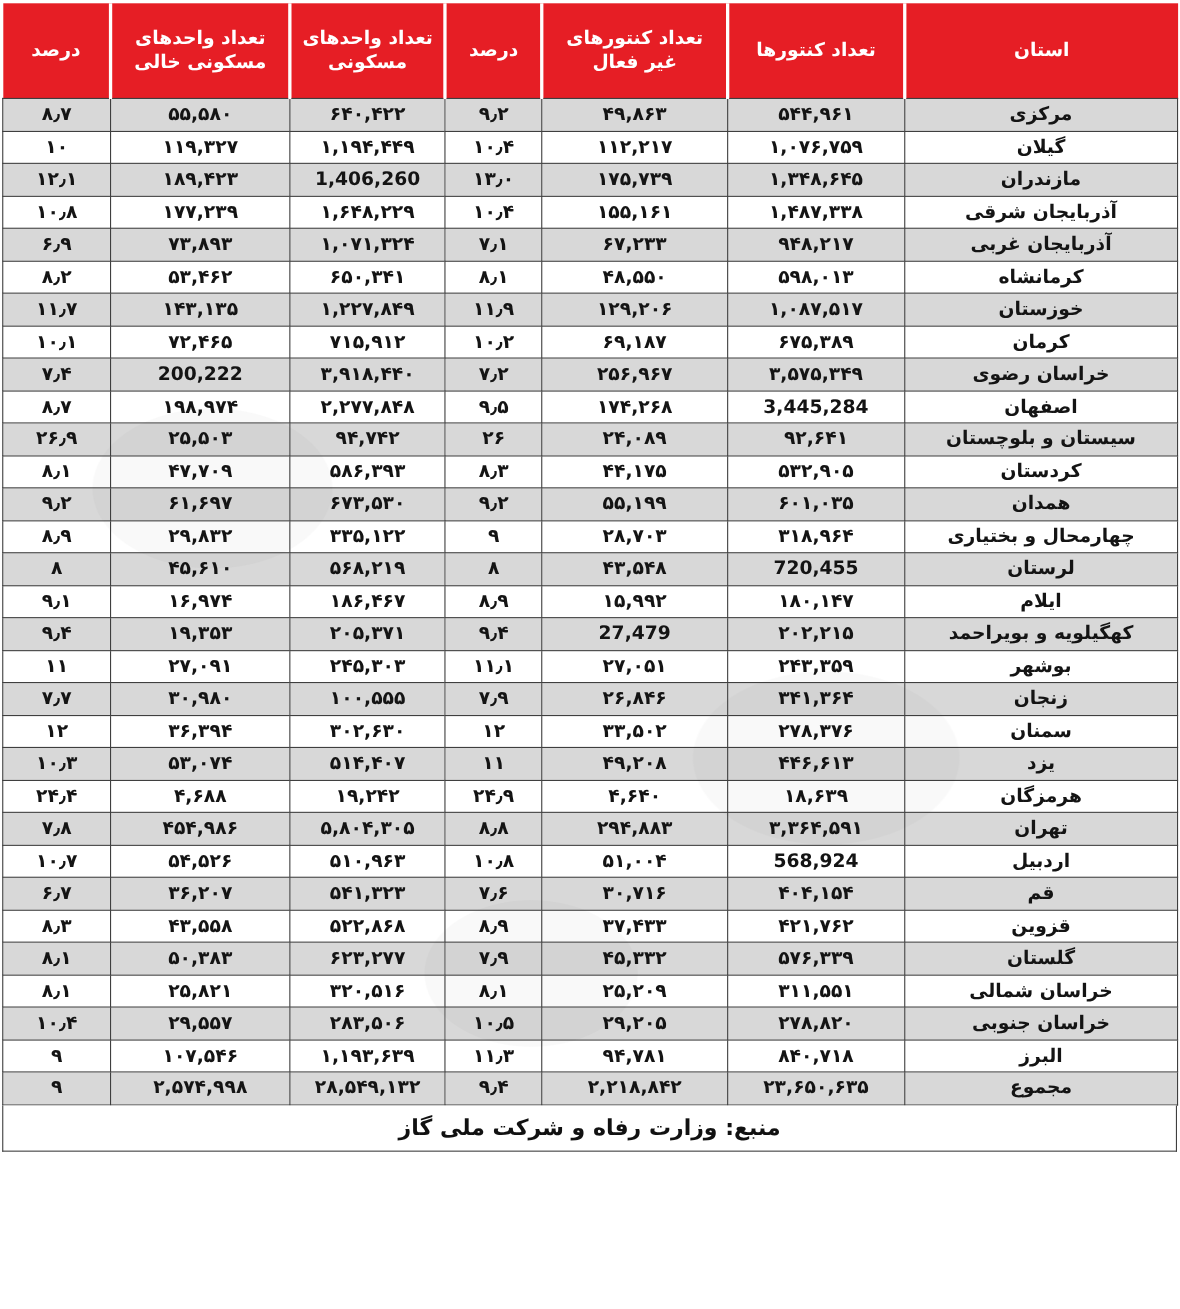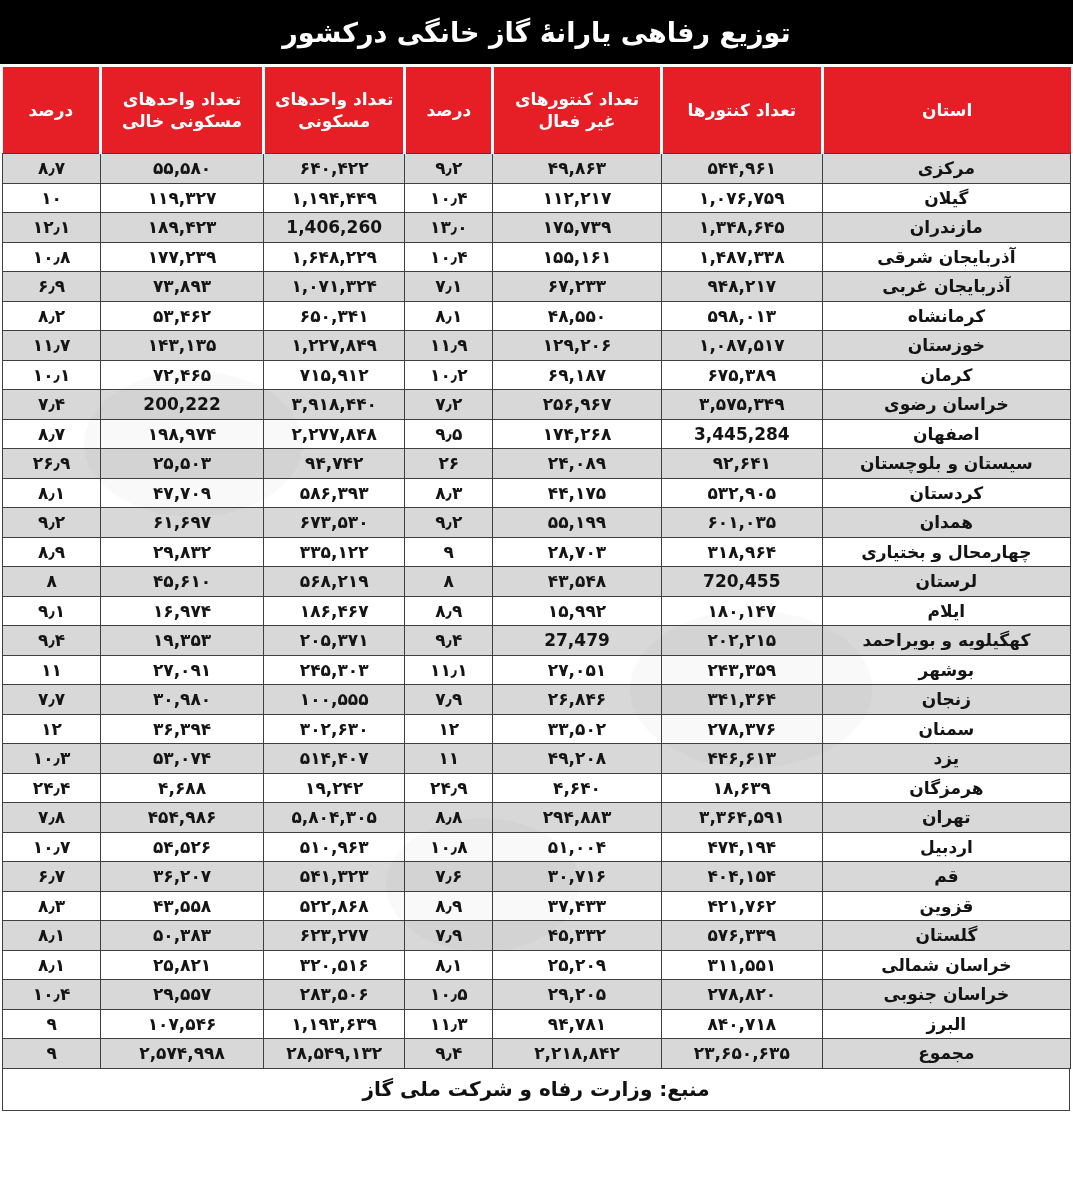--- a/index.html
+++ b/index.html
@@ -52,21 +52,20 @@
       radial-gradient(ellipse 180px 120px at 18% 30%, #bdbdbd 0 60%, transparent 61%),
       radial-gradient(ellipse 200px 130px at 70% 55%, #c4c4c4 0 60%, transparent 61%),
       radial-gradient(ellipse 160px 110px at 45% 75%, #c0c0c0 0 60%, transparent 61%);
     mix-blend-mode:multiply;
   }
 </style>
 </head>
 <body>
 
 <div class="page">
-  <div class="title-bar">توزیع رفاهی یارانهٔ گاز خانگی درکشور</div>
   <div class="gap"></div>
 
   <table class="data">
     <thead>
       <tr>
           <th class="col-province">استان</th>
           <th class="col-meters">تعداد کنتورها</th>
           <th class="col-inactive">تعداد کنتورهای غیر فعال</th>
           <th class="col-pct">درصد</th>
           <th class="col-units">تعداد واحدهای مسکونی</th>
@@ -277,21 +276,21 @@
           <td class="col-province">تهران</td>
           <td class="col-meters" dir="ltr">۳,۳۶۴,۵۹۱</td>
           <td class="col-inactive" dir="ltr">۲۹۴,۸۸۳</td>
           <td class="col-pct" dir="ltr">۸٫۸</td>
           <td class="col-units" dir="ltr">۵,۸۰۴,۳۰۵</td>
           <td class="col-vacant" dir="ltr">۴۵۴,۹۸۶</td>
           <td class="col-pct2" dir="ltr">۷٫۸</td>
         </tr>
         <tr class="white">
           <td class="col-province">اردبیل</td>
-          <td class="col-meters" dir="ltr">۴۷۴,۱۹۴</td>
+          <td class="col-meters" dir="ltr">568,924</td>
           <td class="col-inactive" dir="ltr">۵۱,۰۰۴</td>
           <td class="col-pct" dir="ltr">۱۰٫۸</td>
           <td class="col-units" dir="ltr">۵۱۰,۹۶۳</td>
           <td class="col-vacant" dir="ltr">۵۴,۵۲۶</td>
           <td class="col-pct2" dir="ltr">۱۰٫۷</td>
         </tr>
         <tr class="gray">
           <td class="col-province">قم</td>
           <td class="col-meters" dir="ltr">۴۰۴,۱۵۴</td>
           <td class="col-inactive" dir="ltr">۳۰,۷۱۶</td>

